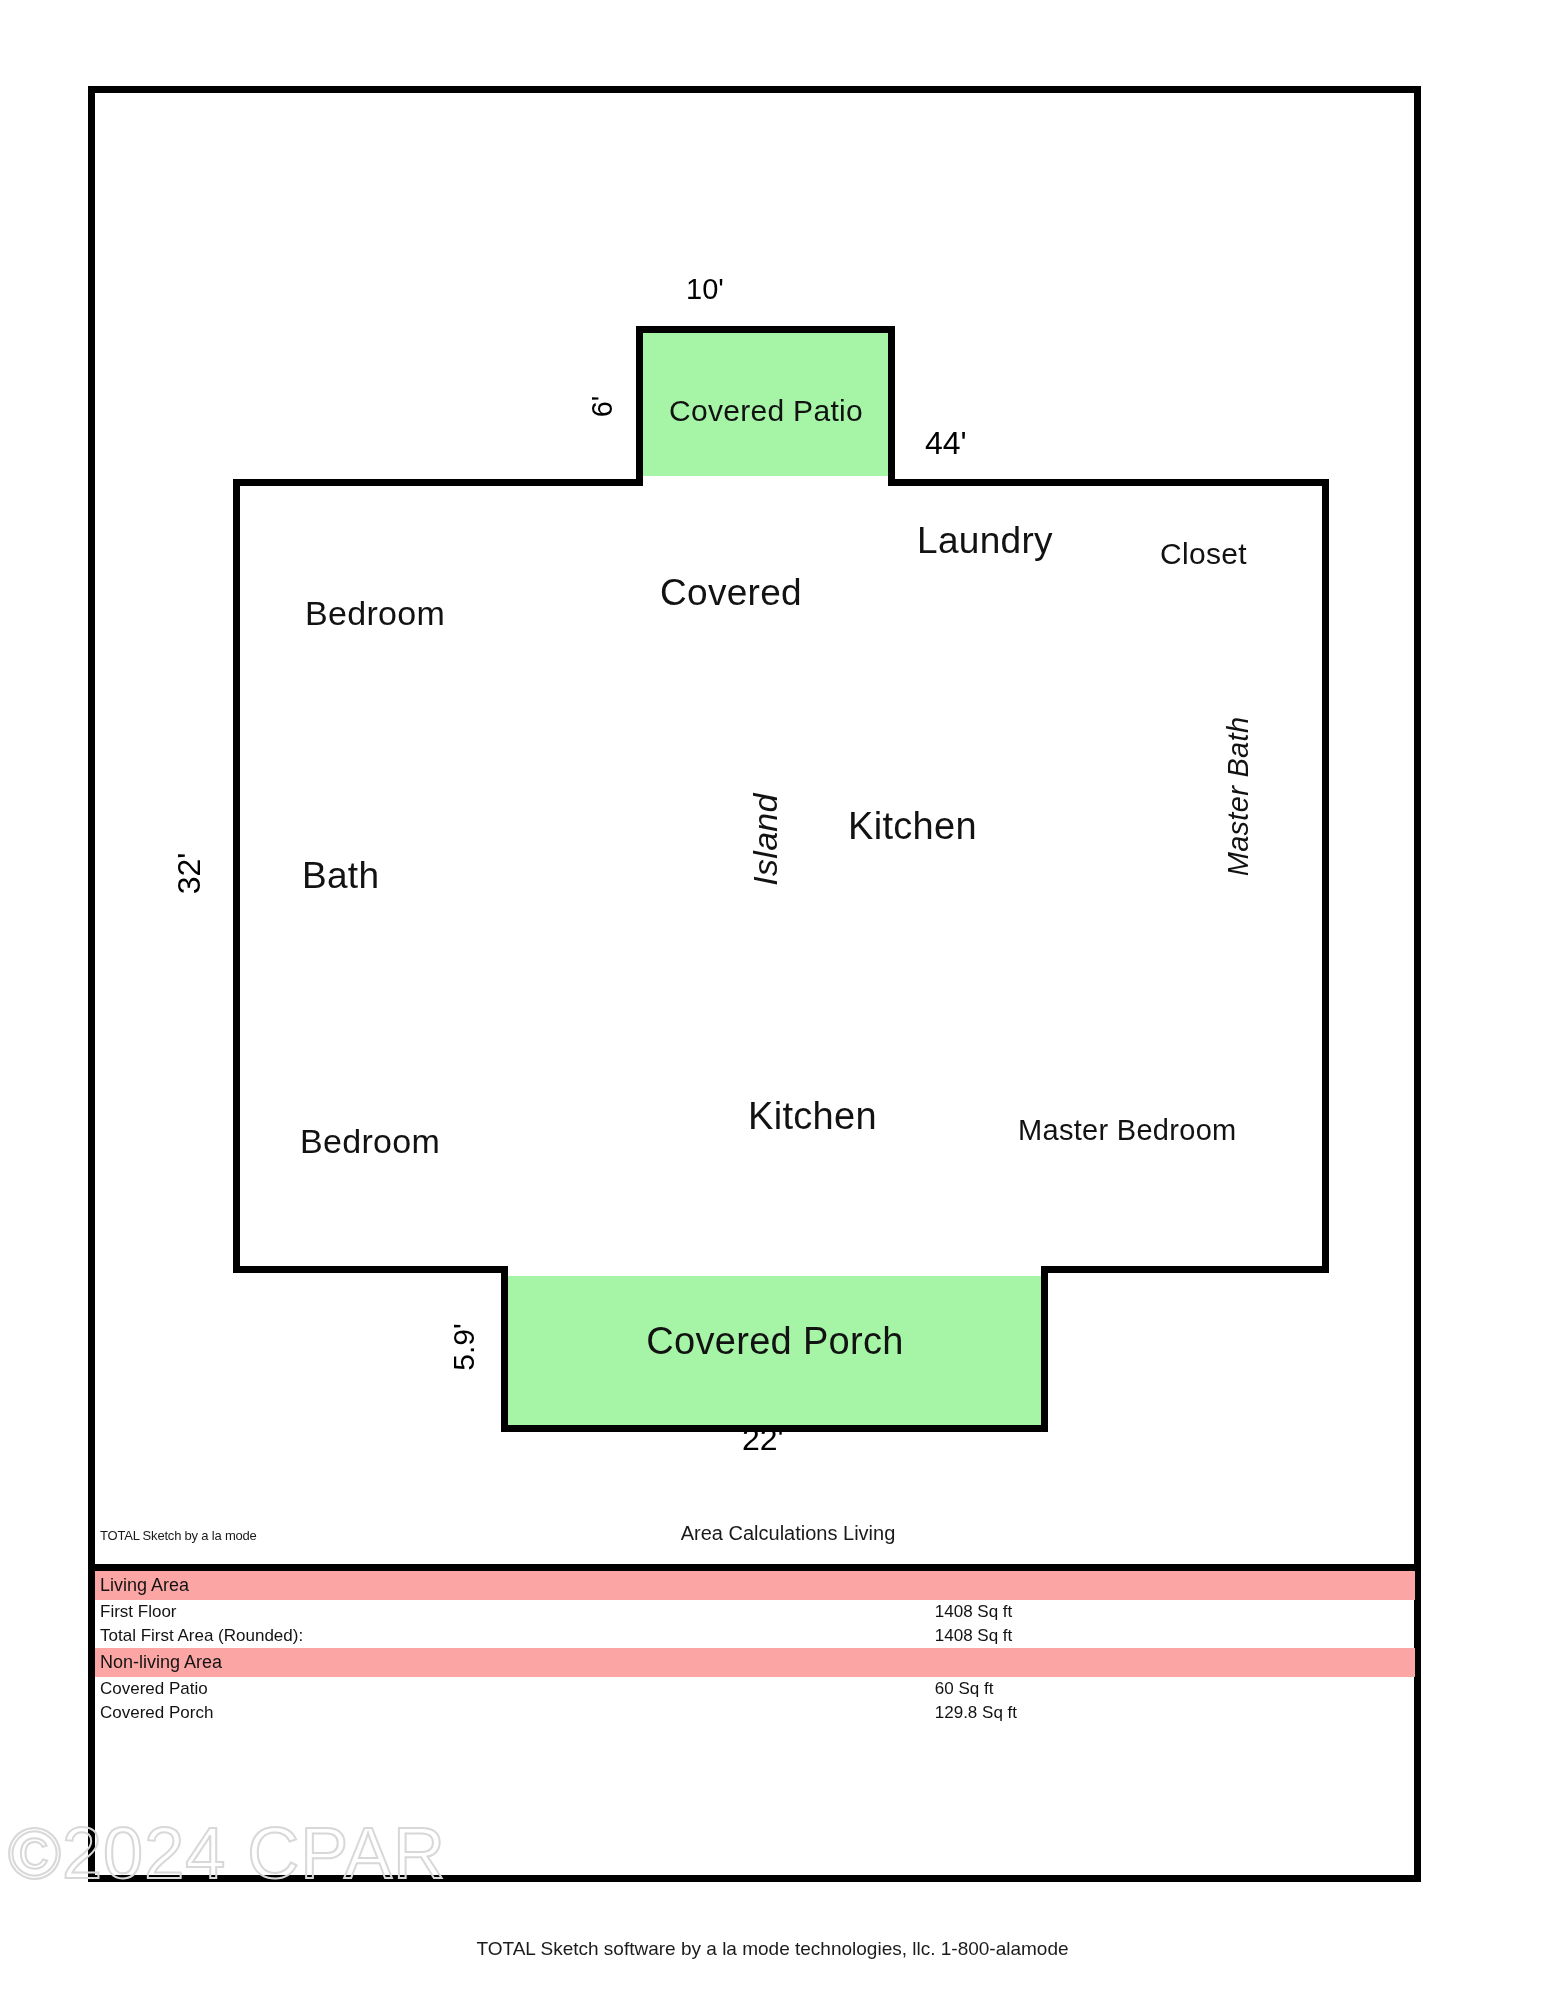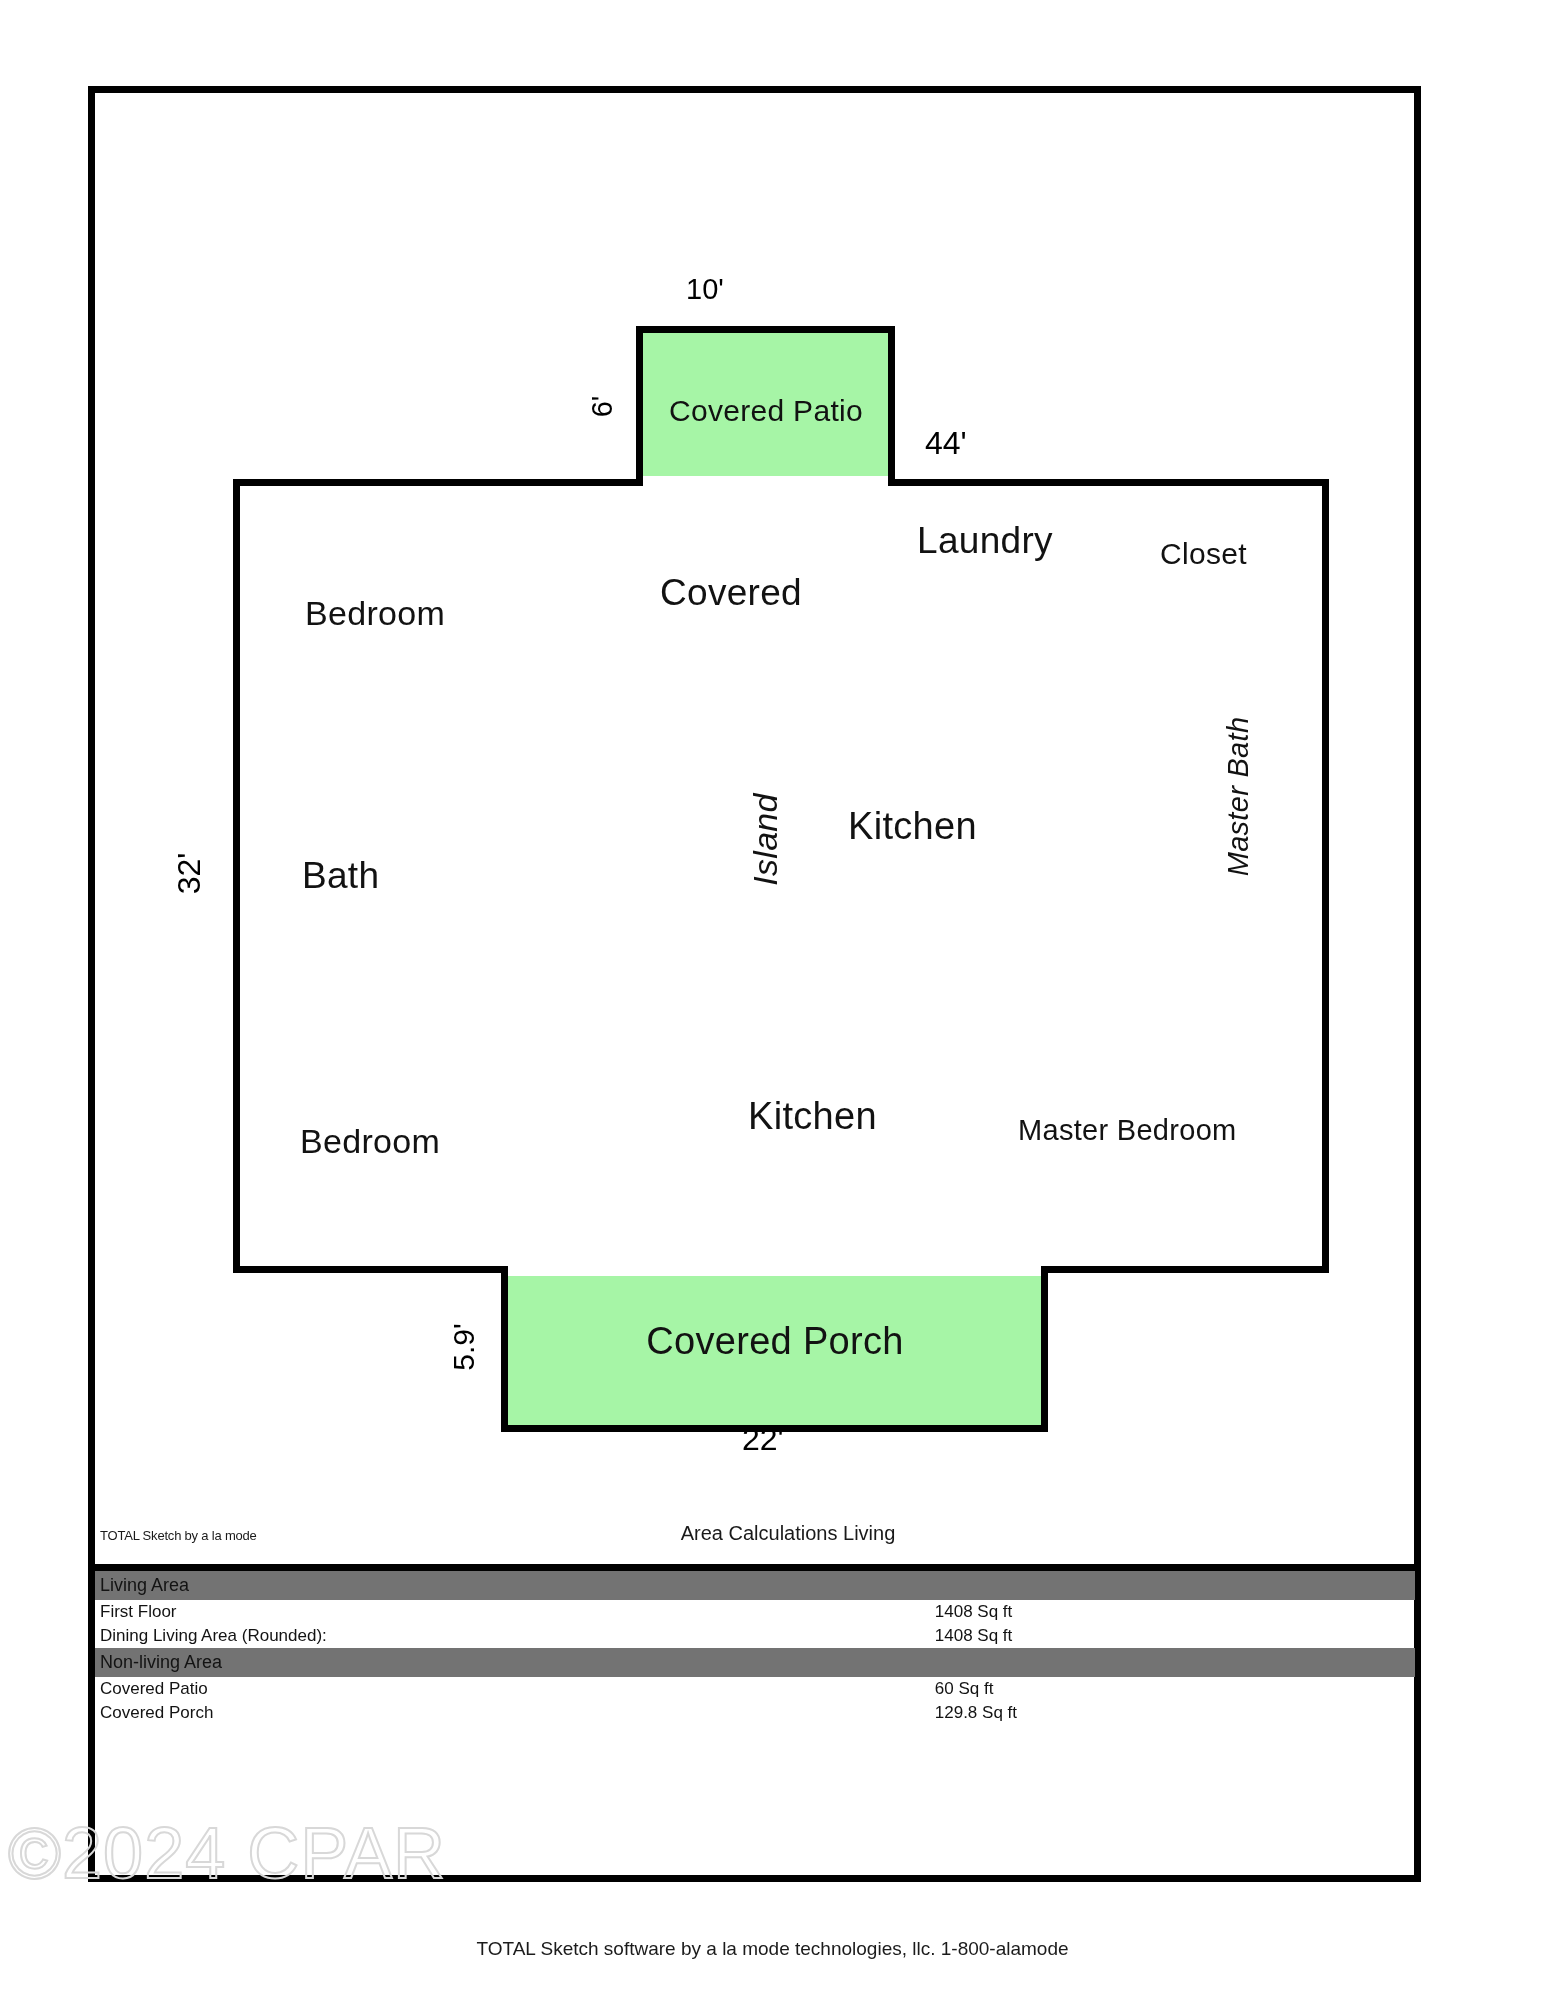--- a/index.html
+++ b/index.html
@@ -151,21 +151,21 @@
     width: 1320px;
     border-collapse: collapse;
     font-size: 17px;
     color: #131313;
   }
   .sum-table td {
     padding: 2px 0 2px 5px;
     vertical-align: top;
   }
   .sec-row td {
-    background: #737373;
+    background: #fca5a5;
     font-size: 18px;
     padding-top: 4px;
     padding-bottom: 4px;
   }
   .col-label { width: 560px; }
   .col-value { width: 760px; text-align: left; padding-left: 460px !important; }
 
   
   #watermark {
     position: absolute;
@@ -262,21 +262,21 @@
     <table class="sum-table">
       <tbody>
         <tr class="sec-row">
           <td colspan="2">Living Area</td>
         </tr>
         <tr>
           <td class="col-label">First Floor</td>
           <td class="col-value">1408 Sq ft</td>
         </tr>
         <tr>
-          <td class="col-label">Dining Living Area (Rounded):</td>
+          <td class="col-label">Total First Area (Rounded):</td>
           <td class="col-value">1408 Sq ft</td>
         </tr>
 
         <tr class="sec-row">
           <td colspan="2">Non-living Area</td>
         </tr>
         <tr>
           <td class="col-label">Covered Patio</td>
           <td class="col-value">60 Sq ft</td>
         </tr>

